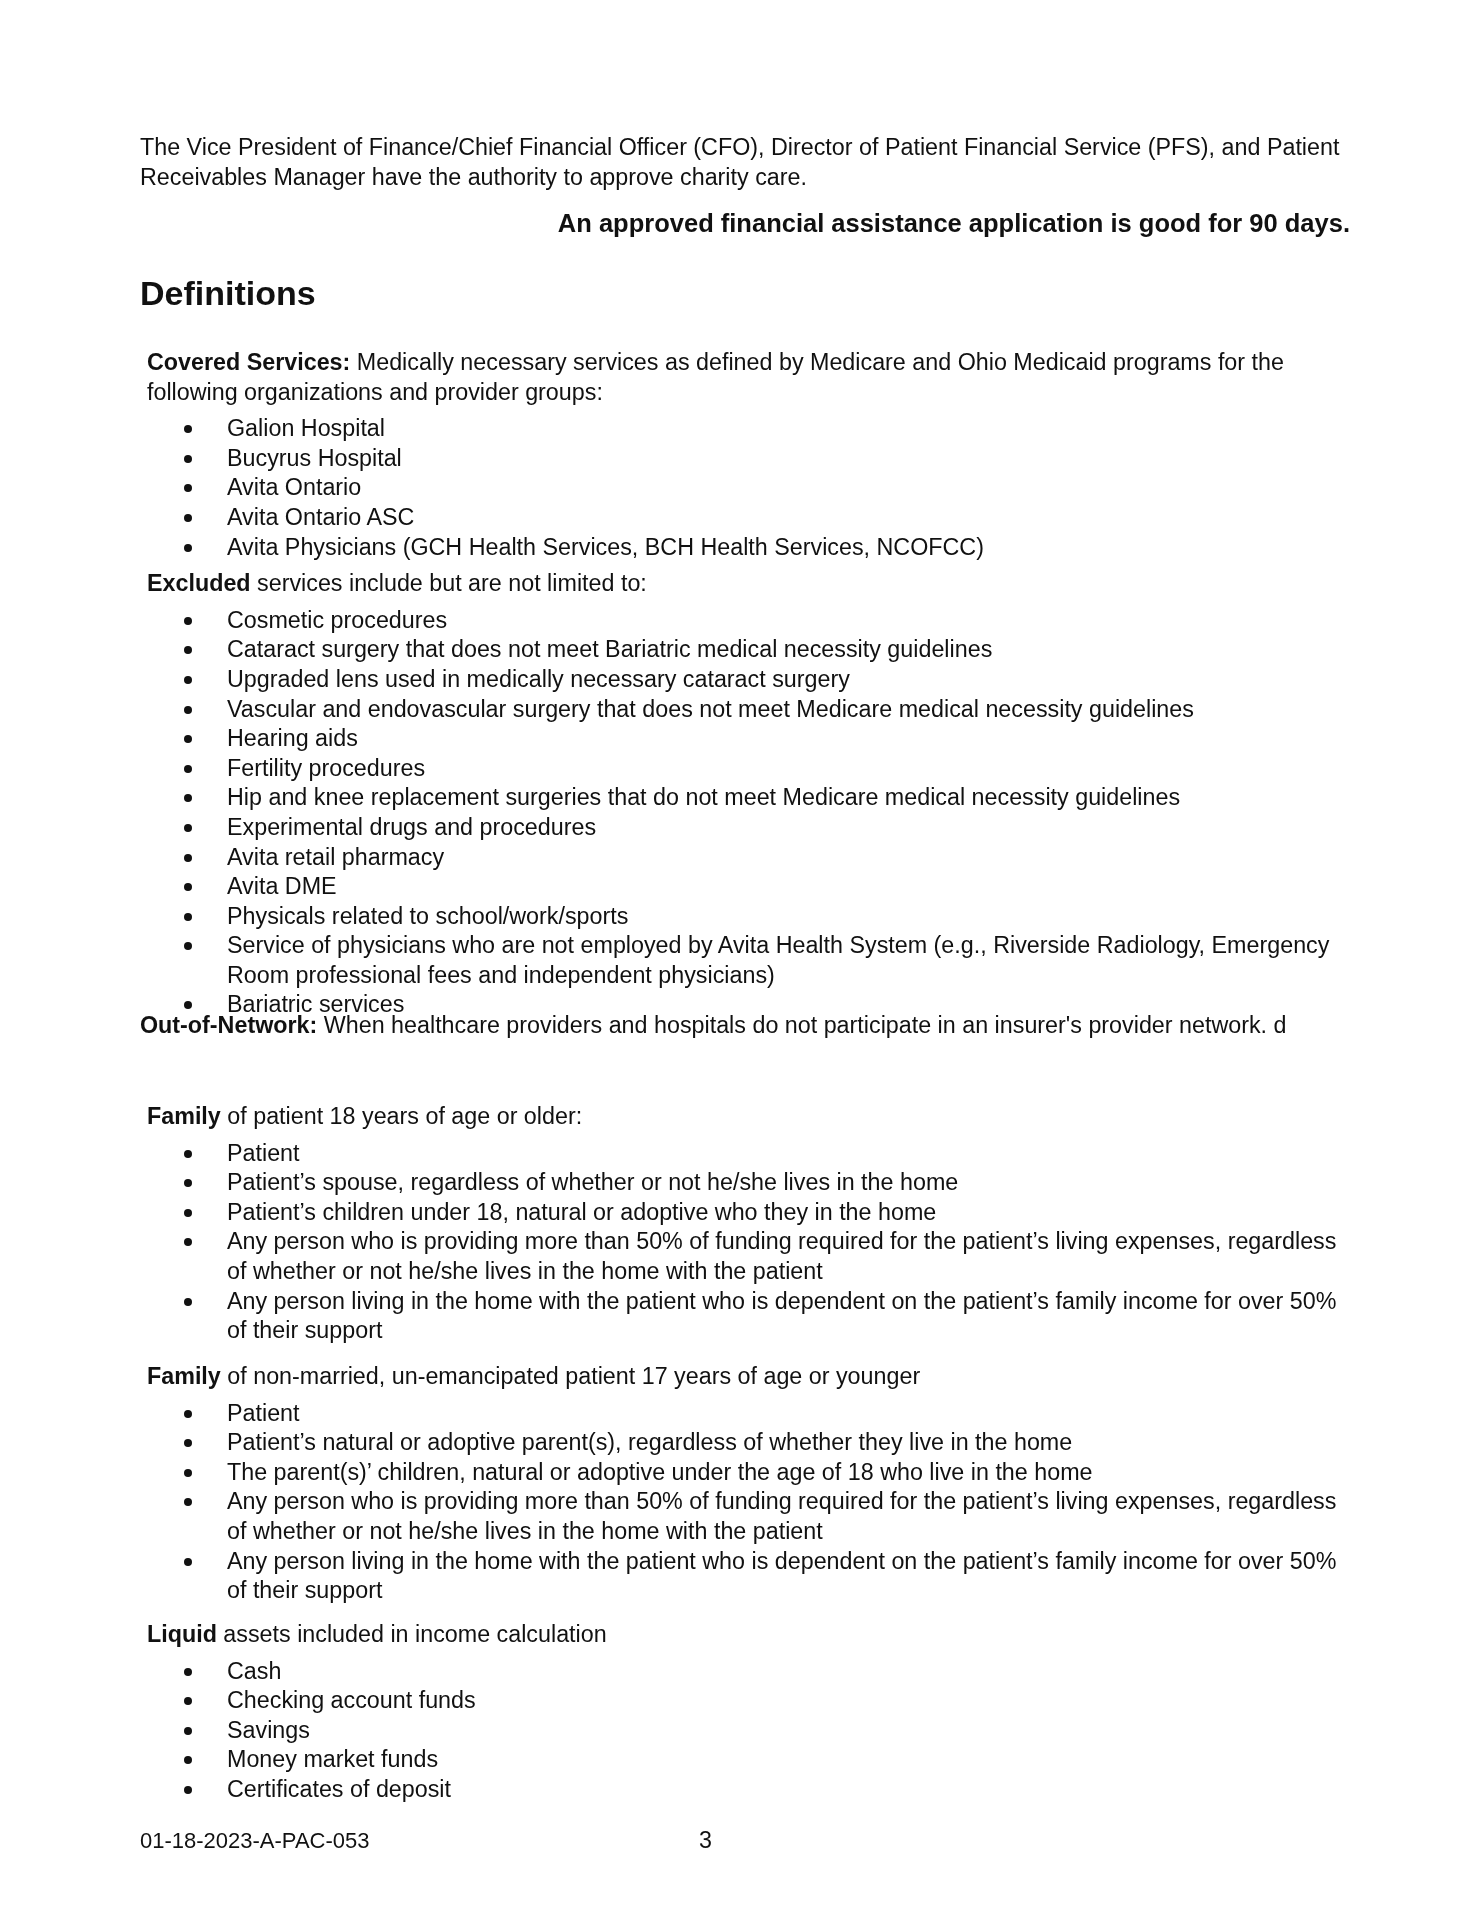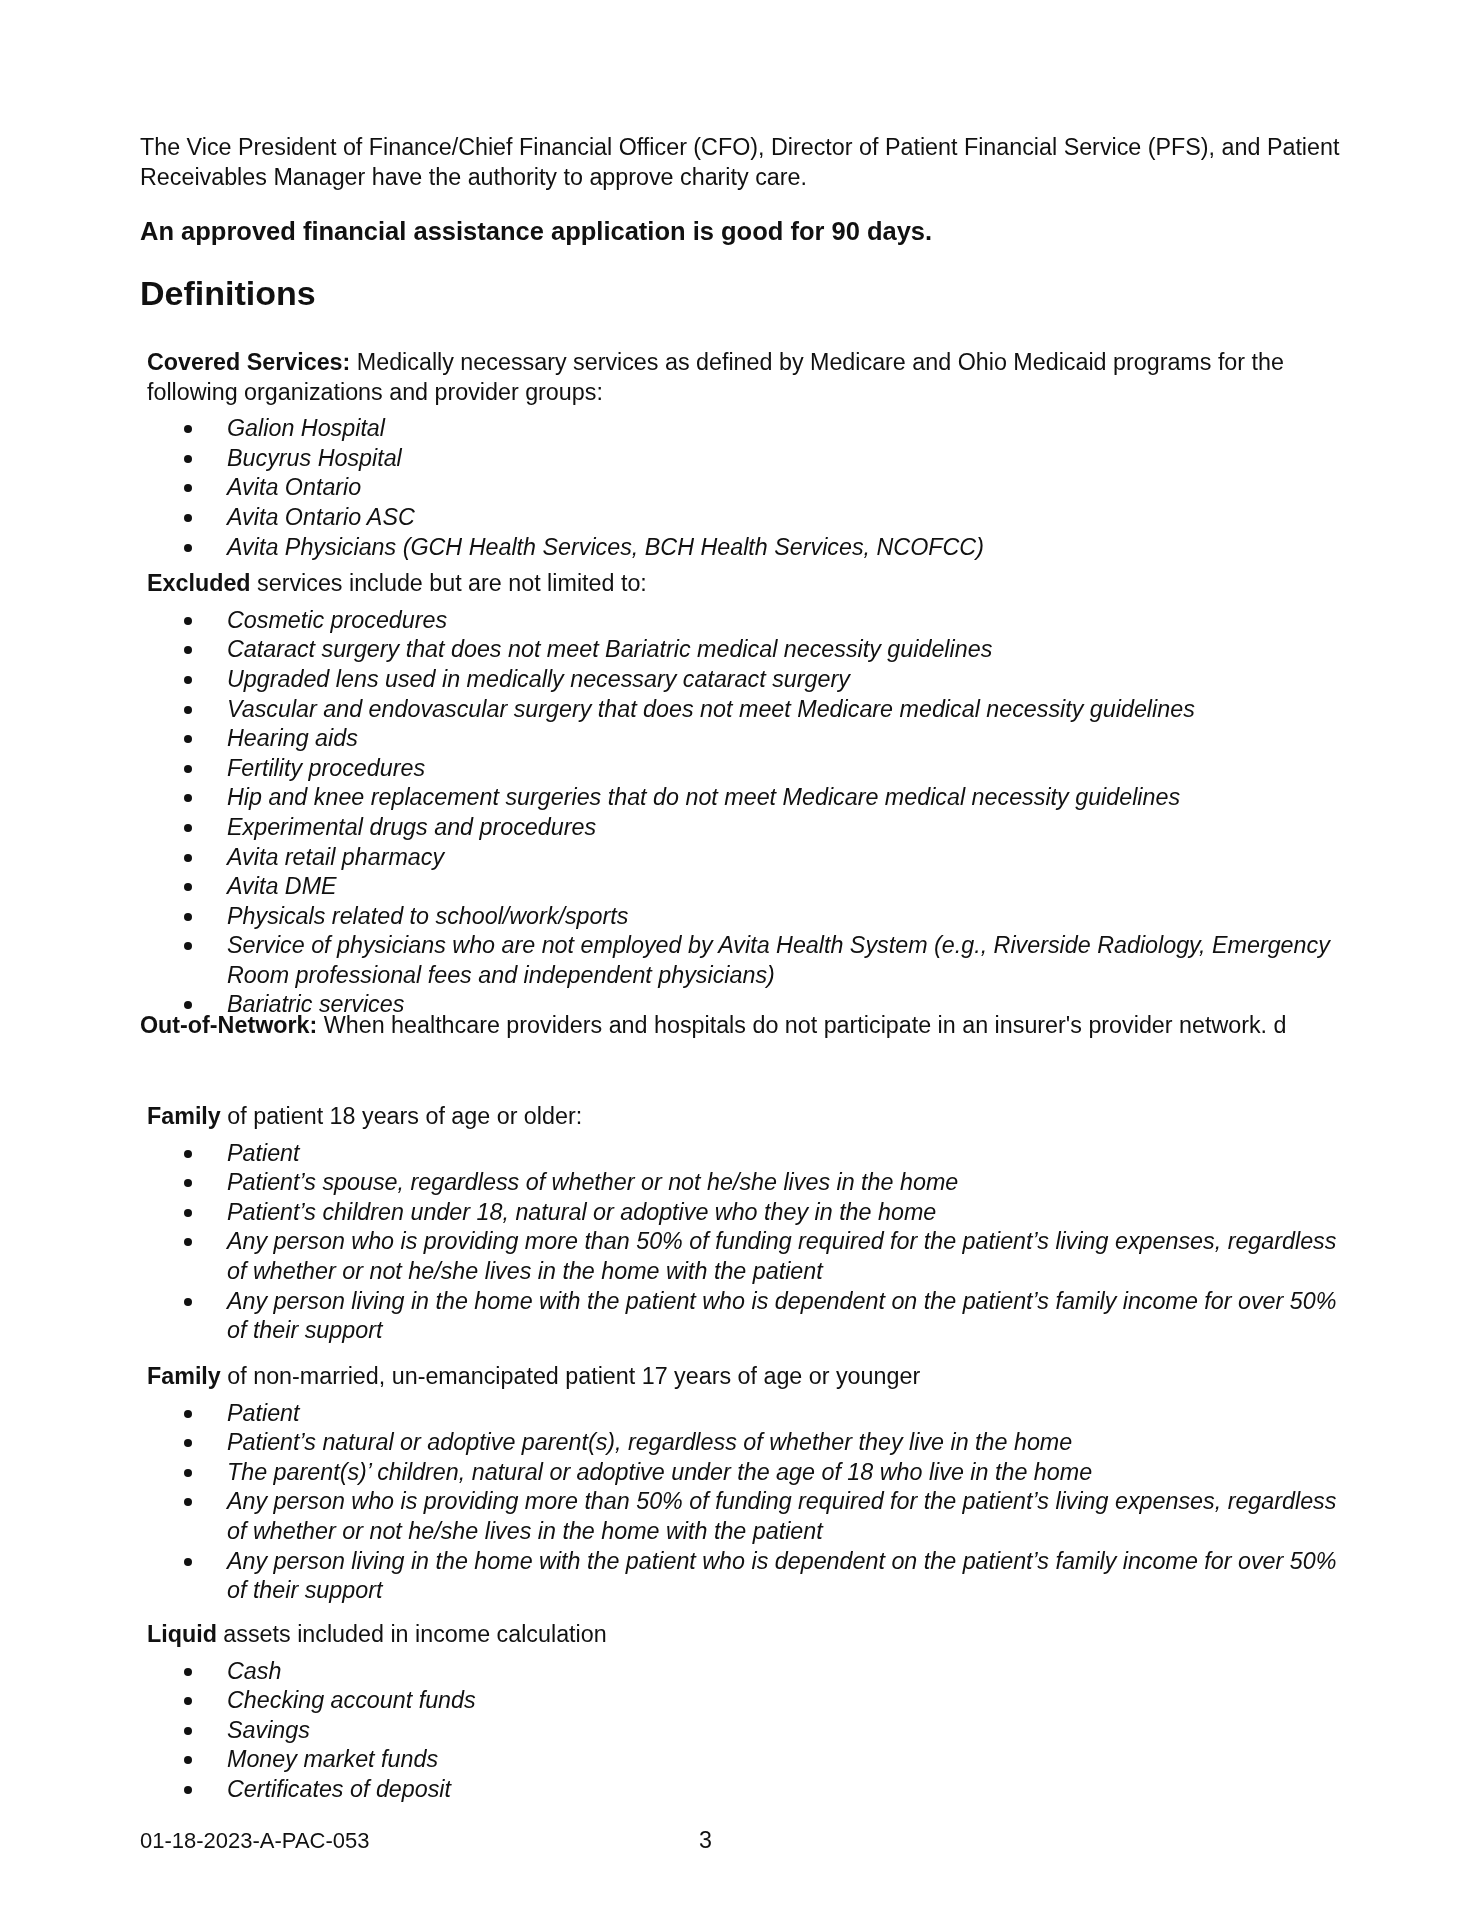--- a/index.html
+++ b/index.html
@@ -36,21 +36,20 @@
       line-height: 40px;
     }
     ul.bullets {
       list-style: none;
       margin: 0;
       padding: 0;
     }
     ul.bullets li {
       position: relative;
       padding-left: 87px;
-      font-style: italic;
     }
     ul.bullets li .dot {
       position: absolute;
       left: 44px;
       top: 11px;
       width: 8px;
       height: 8px;
       border-radius: 50%;
       background: #111111;
     }
@@ -65,21 +64,21 @@
       left: 699px;
       top: 1826px;
       font-size: 23.3px;
     }
   </style>
 </head>
 <body>
 
 <p class="block" style="top:133px;">The Vice President of Finance/Chief Financial Officer (CFO), Director of Patient Financial Service (PFS), and Patient Receivables Manager have the authority to approve charity care.</p>
 
-<p class="block big-bold" style="top:216px;">An approved financial assistance application is good for 90 days.</p>
+<p class="block big-bold" style="top:208px;text-align:right;">An approved financial assistance application is good for 90 days.</p>
 
 <h2 class="block section-title" style="top:273px; margin:0;">Definitions</h2>
 
 <div class="block" style="top:341px;">
   <p><span class="bold">Covered Services:</span><span> Medically necessary services as defined by Medicare and Ohio Medicaid programs for the following organizations and provider groups:</span></p>
   <ul class="bullets">
       <li><span class="dot"></span><span>Galion Hospital</span></li>
       <li><span class="dot"></span><span>Bucyrus Hospital</span></li>
       <li><span class="dot"></span><span>Avita Ontario</span></li>
       <li><span class="dot"></span><span>Avita Ontario ASC</span></li>

